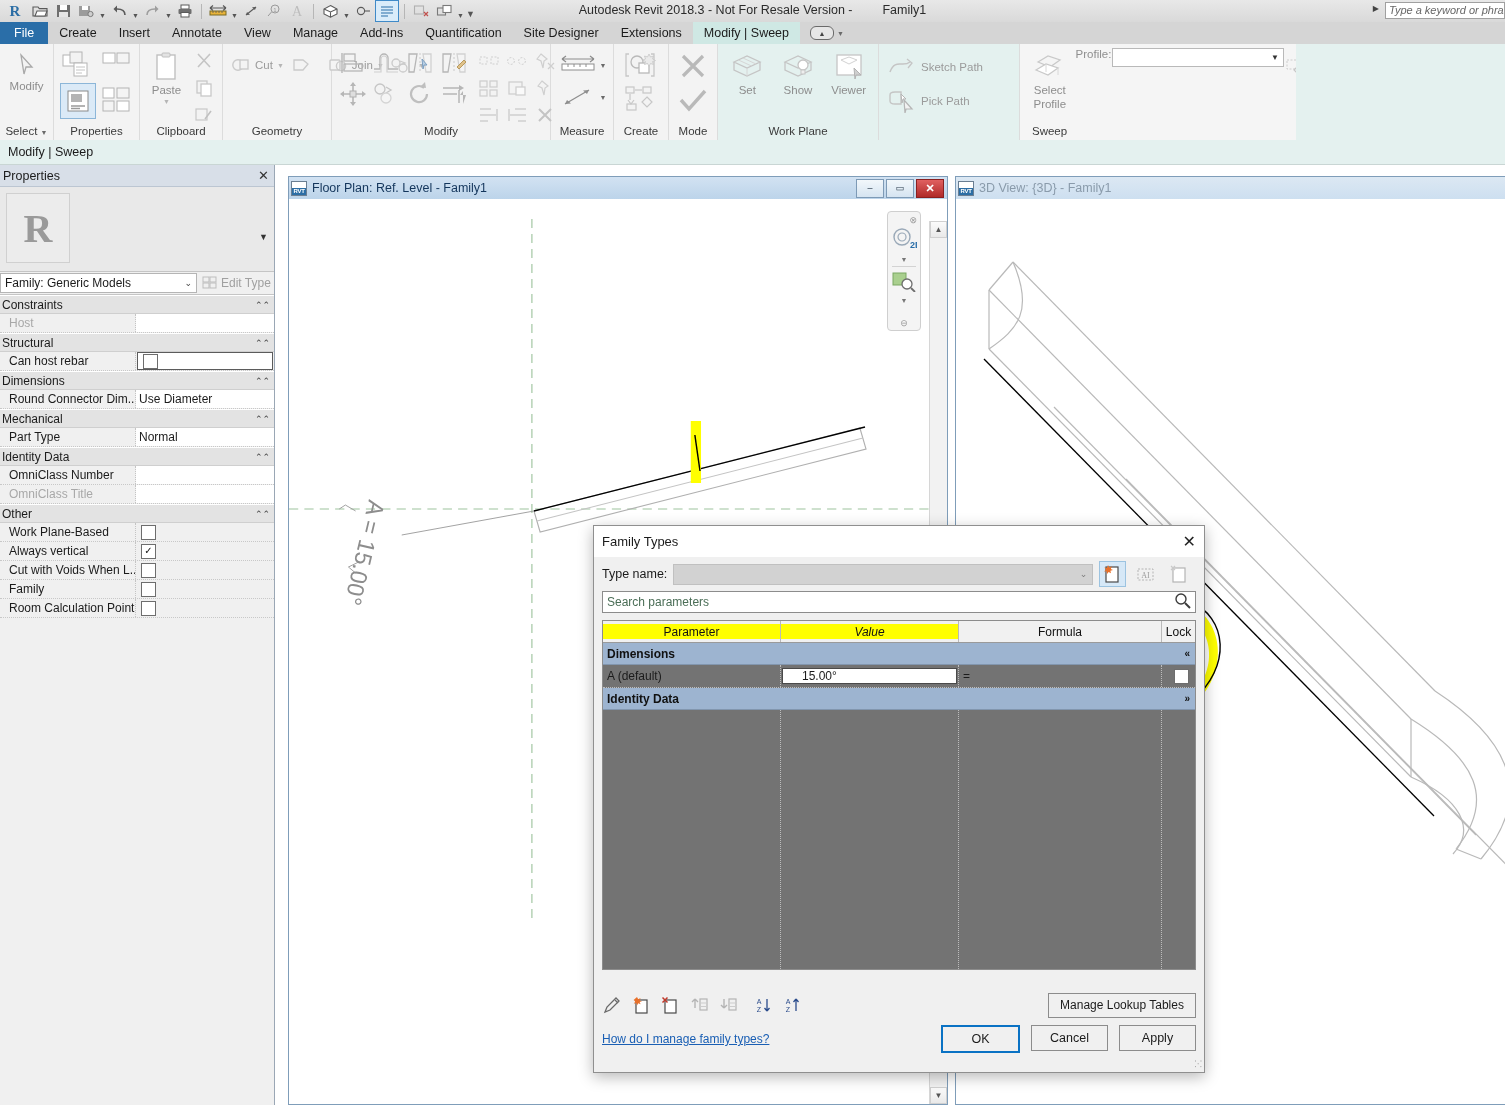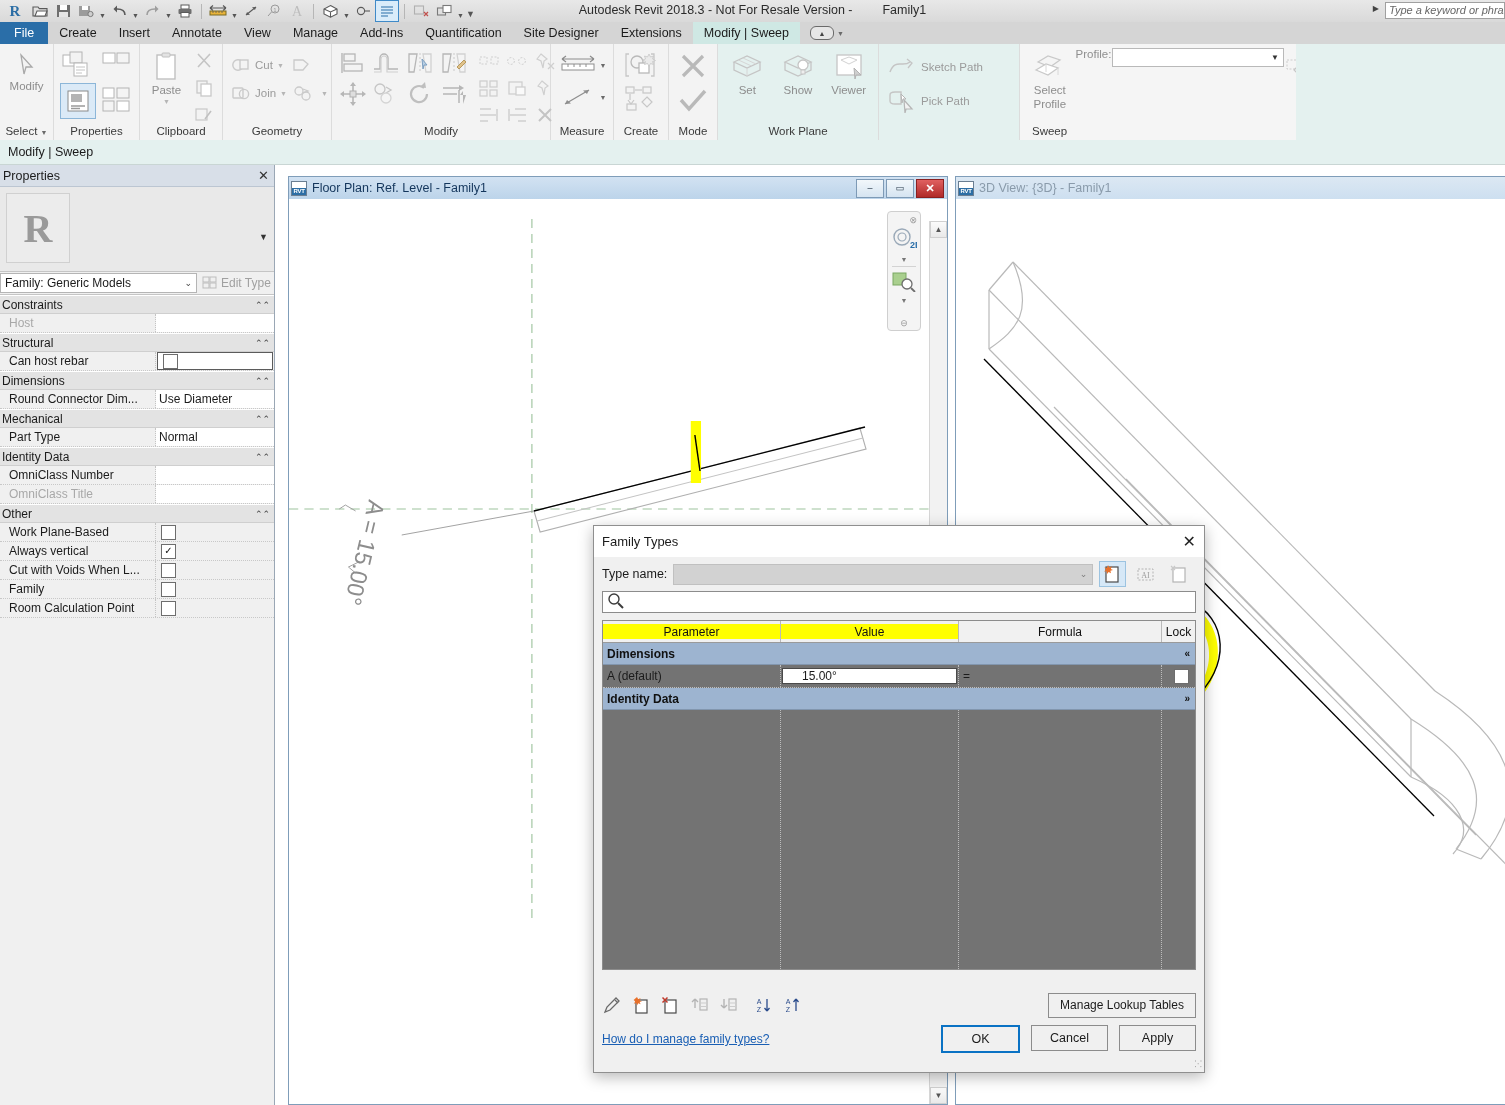--- a/index.html
+++ b/index.html
@@ -92,21 +92,21 @@
   .props-combo{flex:1;border:1px solid #b5b5b5;background:#fff;margin:1px 0 1px 0;
                display:flex;align-items:center;justify-content:space-between;padding:0 4px;font-size:12px;}
   .props-combo .cc{font-size:9px;color:#444;}
   .edittype{width:72px;display:flex;align-items:center;gap:3px;padding-left:5px;font-size:12px;color:#a0a0a0;}
 
   .ptable{font-size:12px;}
   .pgrp{height:17px;background:#e3e3e3;border-bottom:1px solid #cfcfcf;border-top:1px solid #fff;
         display:flex;align-items:center;justify-content:space-between;padding:0 4px 0 2px;font-size:12px;}
   .pgrp .chev{font-size:9px;color:#3a3a3a;}
   .prow{height:18px;display:flex;align-items:stretch;border-bottom:1px dotted #c8c8c8;background:#f0f0f0;}
-  .pname{width:156px;padding-left:9px;display:flex;align-items:center;font-size:12px;
+  .pname{width:136px;padding-left:9px;display:flex;align-items:center;font-size:12px;
          overflow:hidden;white-space:nowrap;border-right:1px dotted #c4c4c4;box-sizing:border-box;}
   .pname.dis{color:#a8a8a8;}
   .pval{flex:1;display:flex;align-items:center;padding-left:3px;background:#f0f0f0;font-size:12px;}
   .pval.white{background:#fff;}
   .pval.boxed{background:#fff;border:1px solid #5b5b5b;margin:0 1px;}
   .cb{width:13px;height:13px;border:1px solid #6d6d6d;background:#fff;display:inline-flex;
       align-items:center;justify-content:center;font-size:10px;color:#111;line-height:1;margin-left:2px;}
 
   
   .viewwrap{position:absolute;left:275px;top:165px;right:0;bottom:0;background:#fff;}
@@ -160,21 +160,21 @@
   .tnbtn.sel{background:#d6e8f7;border:1px solid #9cc3e0;}
   .searchbar{height:22px;border:1px solid #8c8c8c;background:#fff;display:flex;align-items:center;
              padding:0 4px;box-sizing:border-box;}
   .searchbar .ph{flex:1;font-size:12px;color:#4b6e57;}
   .tblwrap{margin-top:7px;border:1px solid #8c8c8c;background:#737373;height:350px;box-sizing:border-box;
            display:flex;flex-direction:column;position:relative;}
   .thead{height:21px;display:flex;background:#f1f1f1;border-bottom:1px solid #9a9a9a;}
   .th{display:flex;align-items:center;justify-content:center;font-size:12px;color:#111;
       border-right:1px solid #b9b9b9;box-sizing:border-box;position:relative;}
   .th.c1{width:178px;}
-  .th.c2{width:178px;}
+  .th.c2{width:178px;font-style:italic;}
   .th.c3{width:203px;}
   .th.c4{flex:1;border-right:none;}
   .hl{position:absolute;left:0;right:0;top:3px;bottom:3px;background:#ffff00;z-index:0;}
   .th span{position:relative;z-index:1;}
   .grprow{height:21px;background:#9db4d0;display:flex;align-items:center;justify-content:space-between;
           padding:0 5px 0 4px;font-size:12px;font-weight:bold;color:#111;border-bottom:1px solid #8296ae;}
   .grprow .chev{font-size:10px;font-weight:bold;}
   .datarow{height:22px;display:flex;align-items:stretch;border-bottom:1px dotted #bdbdbd;}
   .td{display:flex;align-items:center;padding-left:4px;font-size:12px;box-sizing:border-box;
       border-right:1px dotted #bdbdbd;}
@@ -431,21 +431,21 @@
                   <rect x="2" y="4" width="11" height="11" fill="none" stroke="#c8c8c8" stroke-width="1.2"></rect>
                   <path d="M11 14l6-8" stroke="#c0c0c0" stroke-width="1.6"></path>
                 </svg>
             </div>
           </div>
         </div>
         <div class="plabel">Clipboard</div>
       </div>
 
       <div class="panel" style="width:108px;">
-        <div class="pbody" style="flex-direction:column;gap:2px;padding-top:8px;">
+        <div class="pbody" style="flex-direction:row;gap:8px;padding-top:8px;">
           <div class="rowbtn">
             <span class="ic">
               <svg width="20" height="18" viewBox="0 0 20 18">
                   <circle cx="7" cy="9" r="5.2" fill="none" stroke="#cacaca" stroke-width="1.4"></circle>
                   <rect x="9" y="4" width="8" height="9" fill="#f4f4f4" stroke="#cacaca" stroke-width="1.4"></rect>
                 </svg>
             </span>
             <span>Cut</span>
             <span class="caret dis">▼</span>
             <span class="smallicon">
@@ -1043,20 +1043,21 @@
         </span>
         <span class="tnbtn">
           <svg width="19" height="20" viewBox="0 0 19 20">
               <rect x="4" y="4" width="12" height="14" fill="#fff" stroke="#b4b4b4" stroke-width="1.2"></rect>
               <path d="M2 2l4 4M6 2L2 6" stroke="#c9c9c9" stroke-width="1.2"></path>
             </svg>
         </span>
       </div>
 
       <div class="searchbar">
+        <span class="ph">Search parameters</span>
         <span>
           <svg width="17" height="17" viewBox="0 0 17 17">
               <circle cx="7" cy="7" r="5" fill="none" stroke="#3c3c3c" stroke-width="1.4"></circle>
               <path d="M11 11l5 5" stroke="#3c3c3c" stroke-width="2"></path>
             </svg>
         </span>
       </div>
 
       <div class="tblwrap">
         <div class="thead">

